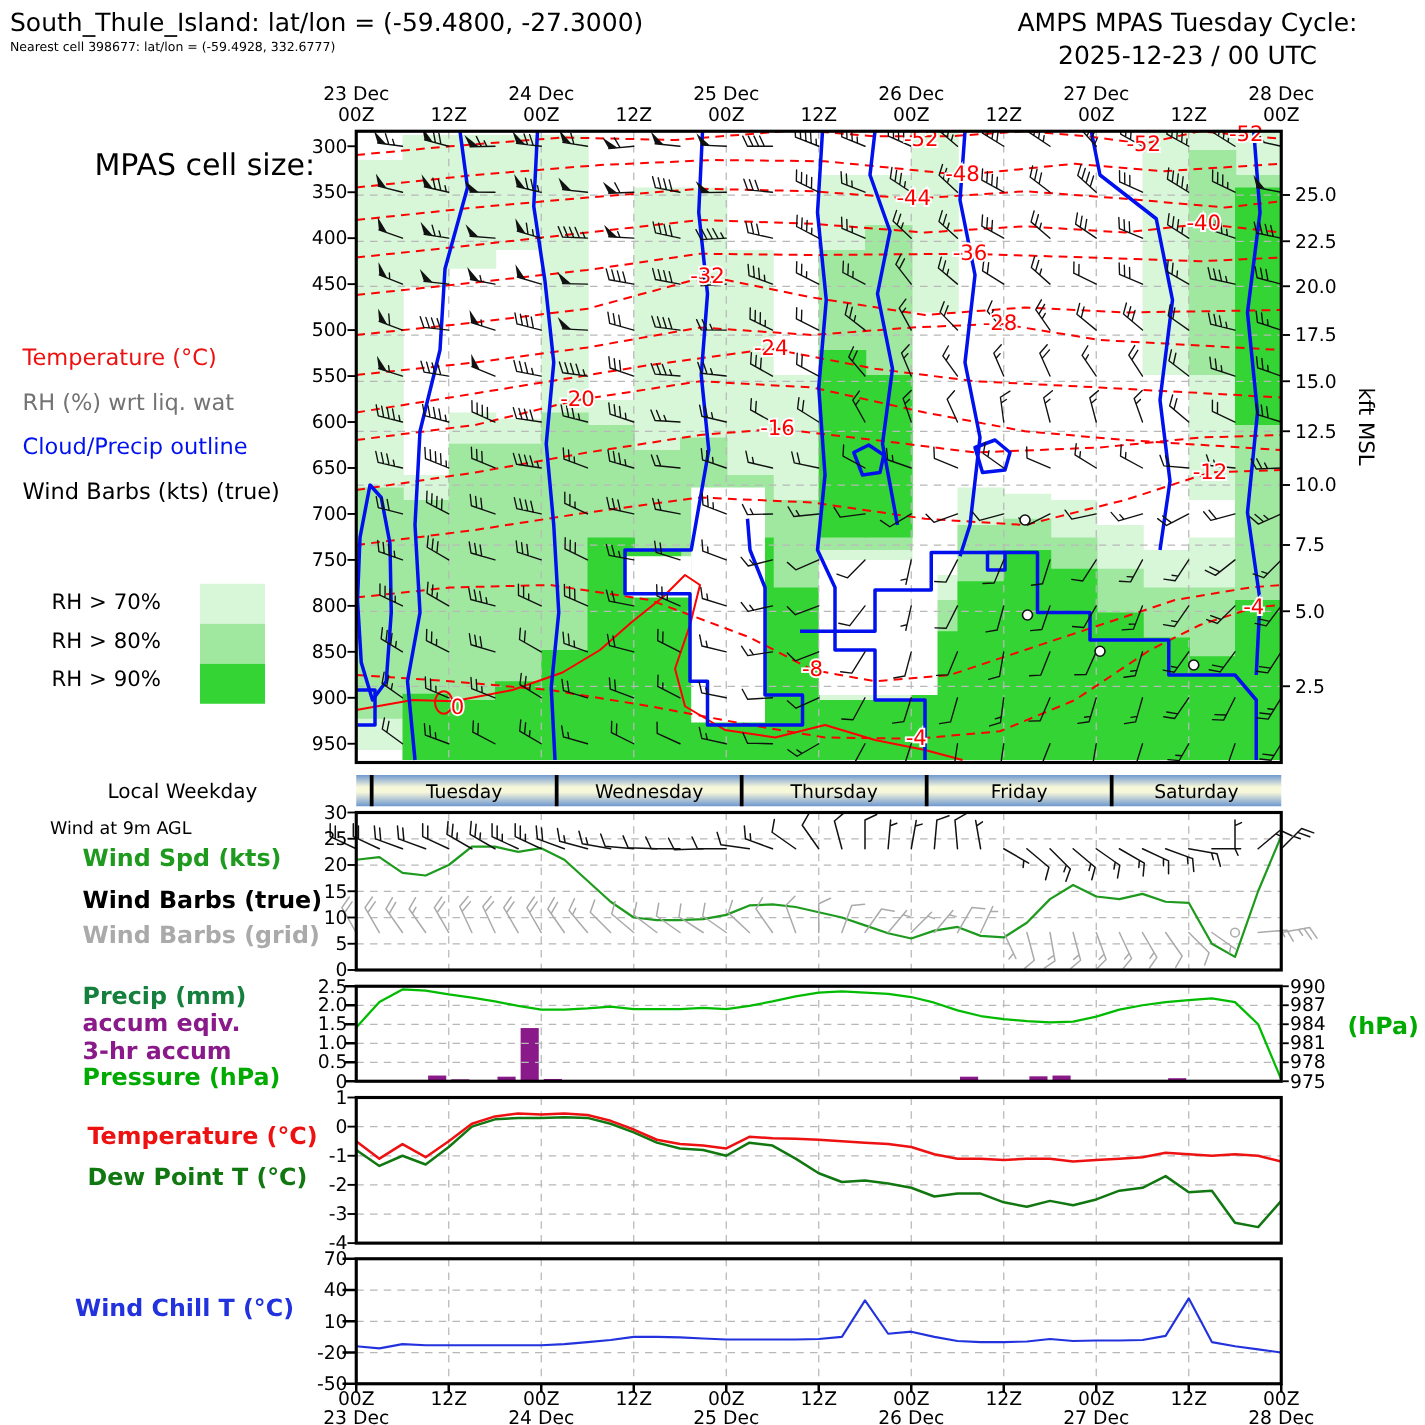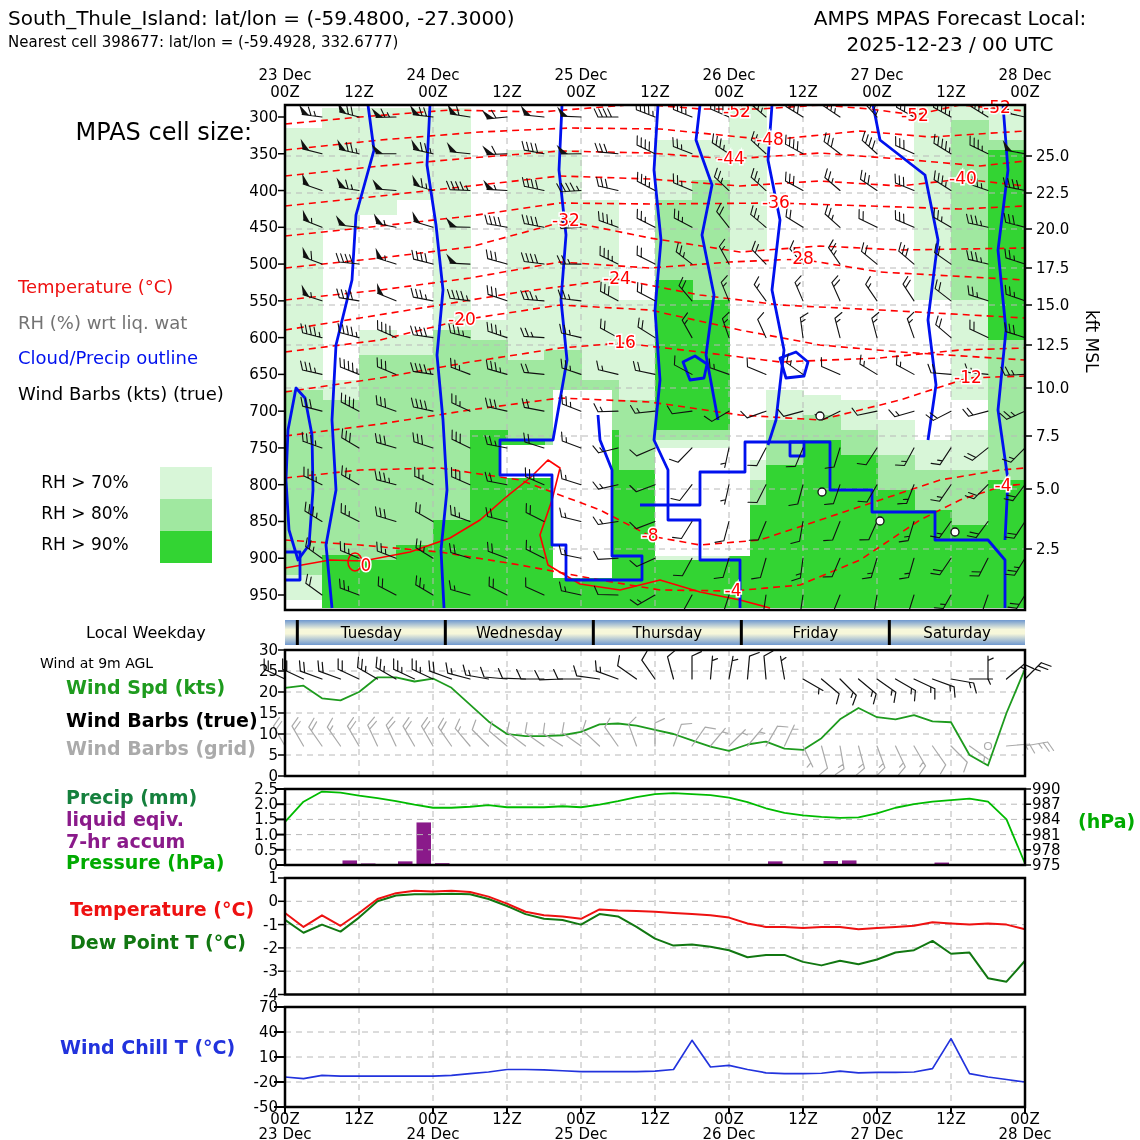--- a/index.html
+++ b/index.html
@@ -1,21 +1,21 @@
 <!DOCTYPE html>
 <html><head>
 <meta charset="utf-8">
 <style>
   html,body{margin:0;padding:0;background:#ffffff;}
   #page{position:relative;width:1140px;height:1140px;background:#fff;
         font-family:"DejaVu Sans","Liberation Sans",sans-serif;overflow:hidden;}
   #chart-svg{position:absolute;left:0;top:0;}
   .abs{position:absolute;white-space:nowrap;}
   .title{font-size:20px;color:#000;}
-  .subtitle{font-size:15px;color:#000;}
+  .subtitle{font-size:10px;color:#000;}
   .rhead{font-size:20px;color:#000;text-align:center;width:360px;}
   .cellsize{font-size:24px;color:#000;text-align:right;width:240px;}
   .leg{font-size:18px;}
   .rhlab{font-size:17px;color:#000;text-align:center;width:130px;}
   .plab{font-size:19px;font-weight:bold;}
   .sm{font-size:14px;color:#000;}
   .band-lab{font-size:16px;color:#000;}
   .vert{writing-mode:vertical-rl;font-size:17px;color:#000;}
   svg text{font-family:"DejaVu Sans","Liberation Sans",sans-serif;}
   .tick-t{font-size:15px;fill:#000;}
@@ -873,21 +873,21 @@
         <line x1="951" y1="1107" x2="951" y2="1114" stroke="#000" stroke-width="2"></line>
         <text x="951" y="1124" class="tick-t" text-anchor="middle">12Z</text>
         <line x1="1025" y1="1107" x2="1025" y2="1114" stroke="#000" stroke-width="2"></line>
         <text x="1025" y="1124" class="tick-t" text-anchor="middle">00Z</text>
         <text x="1025" y="1139" class="tick-t" text-anchor="middle">28 Dec</text>
       </g>
     </svg>
 
   <div class="abs title" style="left:8px;top:6px">South_Thule_Island: lat/lon = (-59.4800, -27.3000)</div>
   <div class="abs subtitle" style="left:8px;top:33px">Nearest cell 398677: lat/lon = (-59.4928, 332.6777)</div>
-  <div class="abs rhead" style="left:770px;top:6px">AMPS MPAS Forecast Local:</div>
+  <div class="abs rhead" style="left:770px;top:6px">AMPS MPAS Tuesday Cycle:</div>
   <div class="abs rhead" style="left:770px;top:32px">2025-12-23 / 00 UTC</div>
 
   <div class="abs cellsize" style="left:12px;top:118px">MPAS cell size:</div>
 
   <div class="abs leg" style="left:18px;top:276px;color:#ee1111">Temperature (°C)</div>
   <div class="abs leg" style="left:18px;top:312px;color:#737373">RH (%) wrt liq. wat</div>
   <div class="abs leg" style="left:18px;top:347px;color:#0011ee">Cloud/Precip outline</div>
   <div class="abs leg" style="left:18px;top:383px;color:#000">Wind Barbs (kts) (true)</div>
 
   <div class="abs rhlab" style="left:20px;top:472px">RH &gt; 70%</div>
@@ -898,22 +898,22 @@
   <div class="abs" style="left:160px;top:531px;width:52px;height:32px;background:#33d433"></div>
 
   <div class="abs band-lab" style="left:86px;top:623px">Local Weekday</div>
 
   <div class="abs sm" style="left:40px;top:655px">Wind at 9m AGL</div>
   <div class="abs plab" style="left:66px;top:676px;color:#1e9b1e">Wind Spd (kts)</div>
   <div class="abs plab" style="left:66px;top:709px;color:#000">Wind Barbs (true)</div>
   <div class="abs plab" style="left:66px;top:737px;color:#aaa">Wind Barbs (grid)</div>
 
   <div class="abs plab" style="left:66px;top:786px;color:#15803d">Precip (mm)</div>
-  <div class="abs plab" style="left:66px;top:808px;color:#8a1a8a">liquid eqiv.</div>
-  <div class="abs plab" style="left:66px;top:830px;color:#8a1a8a">7-hr accum</div>
+  <div class="abs plab" style="left:66px;top:808px;color:#8a1a8a">accum eqiv.</div>
+  <div class="abs plab" style="left:66px;top:830px;color:#8a1a8a">3-hr accum</div>
   <div class="abs plab" style="left:66px;top:851px;color:#00aa00">Pressure (hPa)</div>
   <div class="abs plab" style="left:1078px;top:810px;color:#00aa00">(hPa)</div>
 
   <div class="abs plab" style="left:70px;top:898px;color:#ee1111">Temperature (°C)</div>
   <div class="abs plab" style="left:70px;top:931px;color:#117711">Dew Point T (°C)</div>
   <div class="abs plab" style="left:60px;top:1036px;color:#2233dd">Wind Chill T (°C)</div>
 
   <div class="abs vert" style="left:1082px;top:310px">kft MSL</div>
 </div>
 

